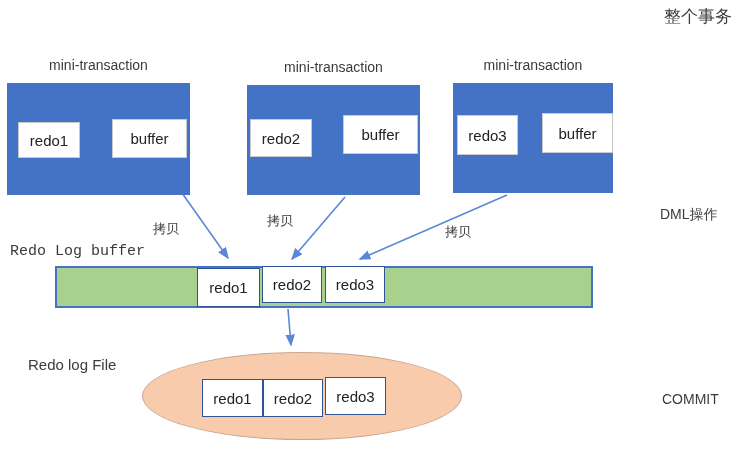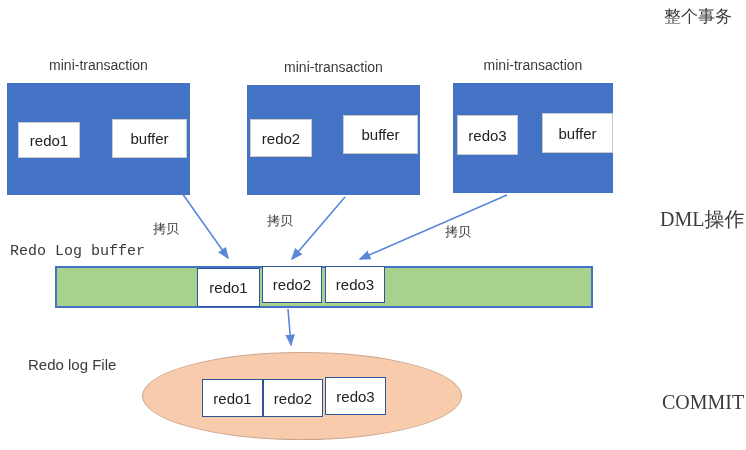--- a/index.html
+++ b/index.html
@@ -92,21 +92,21 @@
     background: var(--ellipse-fill);
     border: 1px solid var(--ellipse-border);
     border-radius: 50%;
   }
   .right-label {
     position: absolute;
     color: var(--text-color);
     white-space: nowrap;
   }
   .right-label.big { font-size: 17px; }
-  .right-label.mid { font-size: 20px; font-family: Liberation Serif, serif; }
+  .right-label.mid { font-size: 14px; }
 </style>
 </head>
 <body>
 
 <div class="canvas">
 
   <svg class="overlay" viewBox="0 0 746 450">
     <defs>
       <marker id="mblue" markerWidth="9" markerHeight="8" refX="6.5" refY="3" orient="auto">
         <path d="M0,0 L7.5,3 L0,6 Z" class="blue-head"></path>

